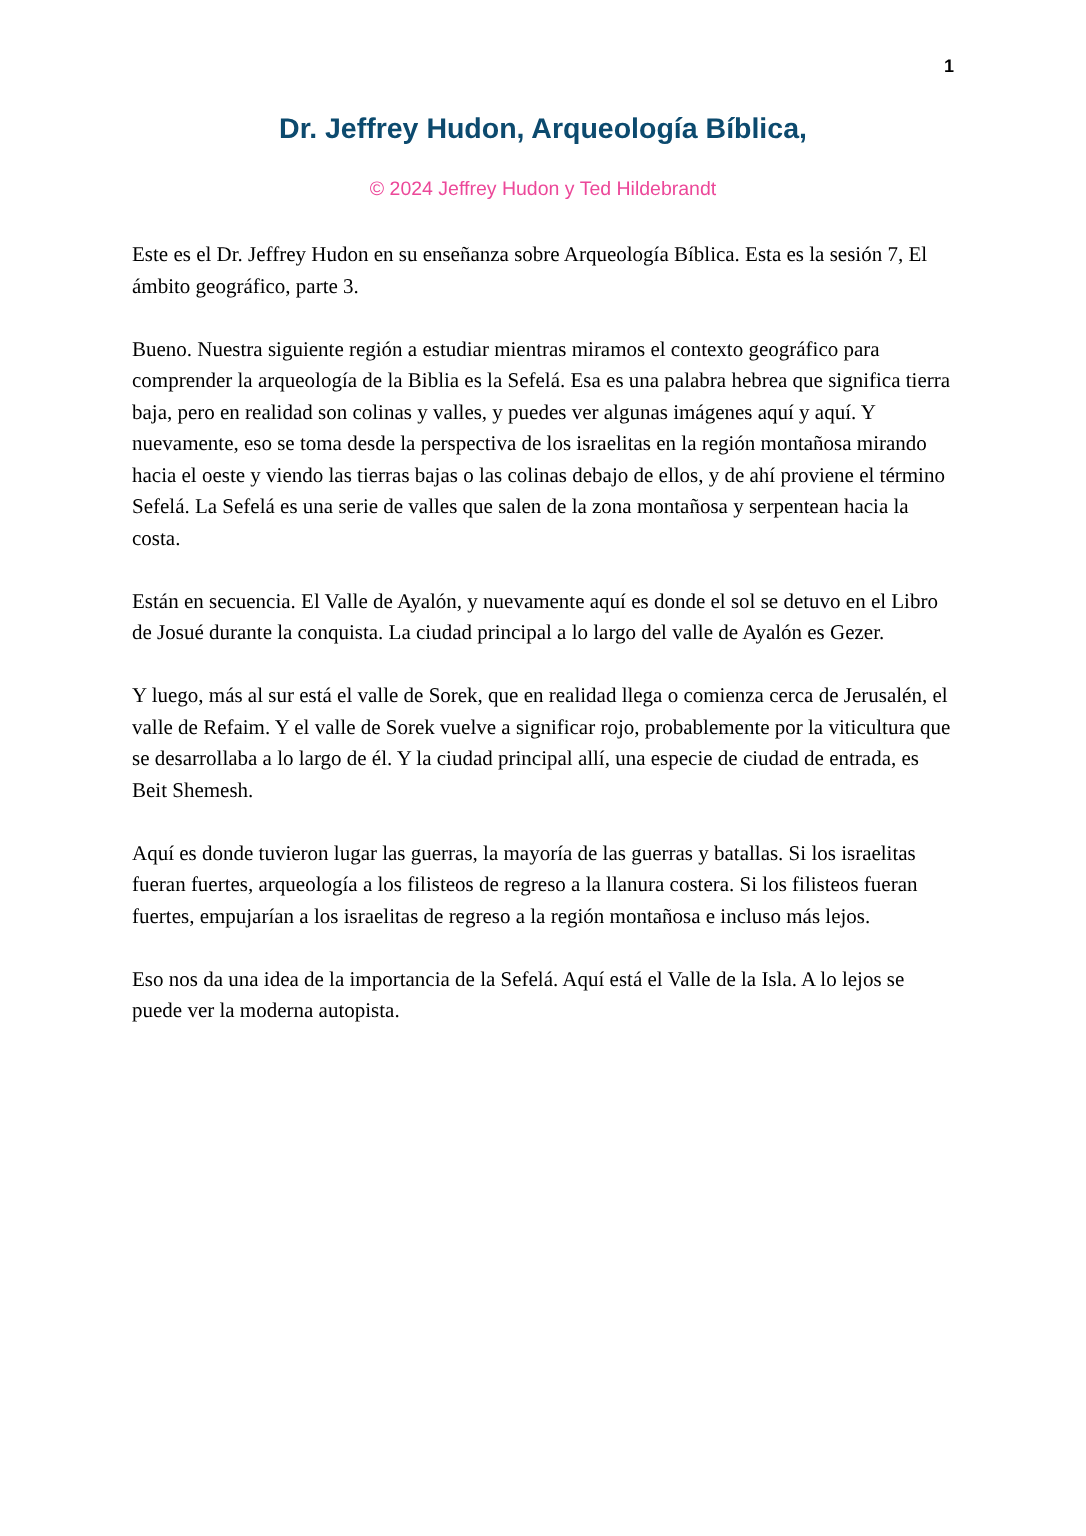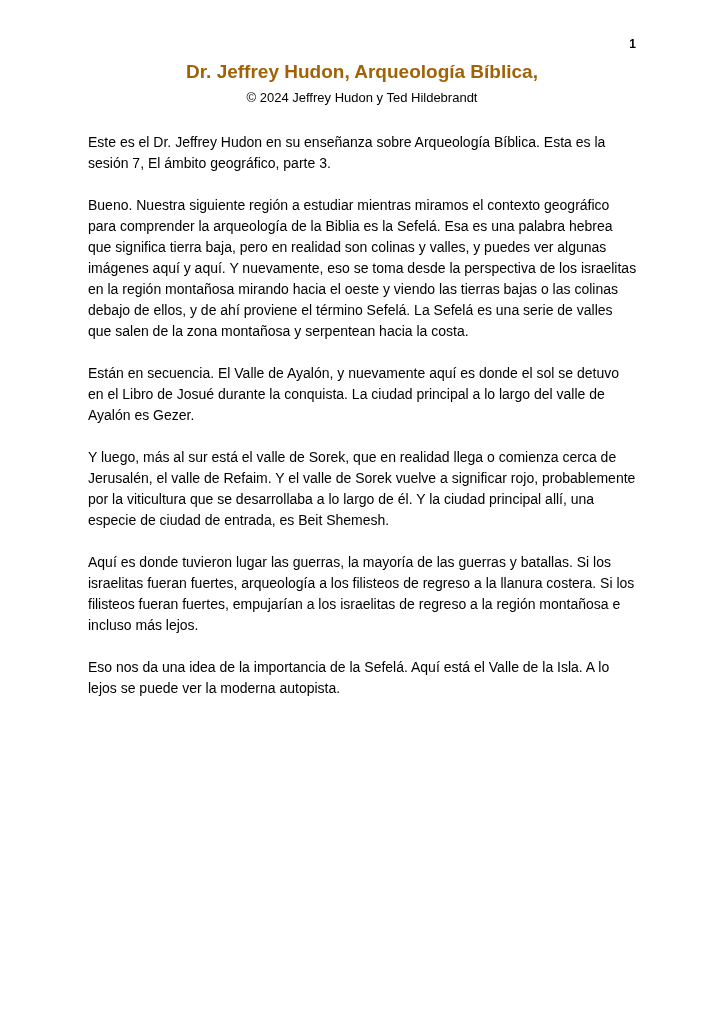--- a/index.html
+++ b/index.html
@@ -19,40 +19,41 @@
   }
   .page-number {
     position: absolute;
     top: 37px;
     right: 88px;
     font-size: 12px;
     font-weight: bold;
     color: #000000;
   }
   .title {
-    margin: 2px;
+    margin: 17px;
     padding-top: 56px;
     text-align: center;
     font-size: 19px;
     line-height: 27px;
     font-weight: bold;
-    color: #a16207;
+    color: #0c4a6e;
   }
   .copyright {
     text-align: center;
     font-size: 13px;
     line-height: 17px;
     margin-top: 4px;
-    color: #000000;
+    color: #ec4899;
   }
   .body-text {
     margin: 26px 86px 0 88px;
     font-size: 14px;
     line-height: 21px;
     color: #000000;
+    font-family: Liberation Serif, serif;
   }
   .body-text p {
     margin: 0 0 21px 0;
   }
 </style>
 </head>
 <body>
 
 <div class="page">
 

